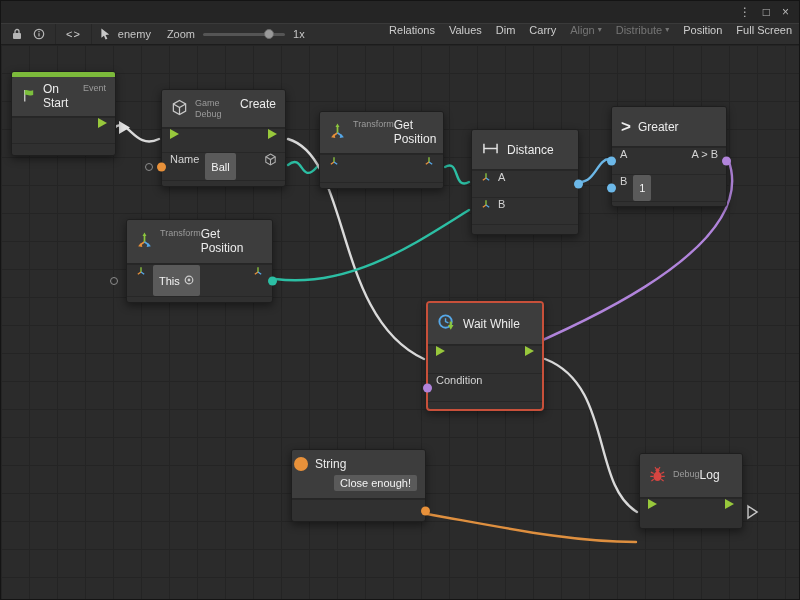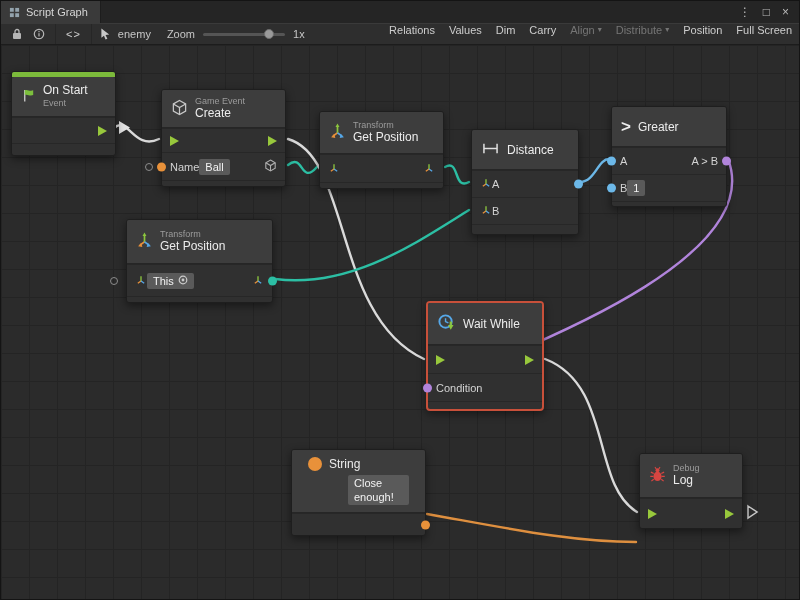--- a/index.html
+++ b/index.html
@@ -38,24 +38,24 @@
                        linear-gradient(90deg,#242424 1px,transparent 1px);
       background-size:28px 28px}
   .wires{position:absolute;left:0;top:0;z-index:1}
   .wires path{fill:none;stroke-width:2.4;stroke-linecap:round}
 
   
   .node{position:absolute;z-index:2;background:#303030;border:1px solid #1e1e1e;border-radius:3px;
         box-shadow:0 3px 9px rgba(0,0,0,.45);font-size:11px;color:#dcdcdc}
   .hdr{display:flex;align-items:center;gap:7px;padding:0 9px;background:#3d3d3d;
        border-bottom:1px solid #262626;border-radius:2px 2px 0 0}
-  .tcol{display:flex;flex-direction:column;line-height:1.15}
+  .tcol{display:flex;line-height:1.15}
   .cat{font-size:9px;color:#9b9b9b}
   .title{font-size:12px;color:#ececec}
-  .row{position:relative;display:flex;align-items:center;padding:0 8px;border-top:1px solid #272727}
+  .row{position:relative;display:flex;gap:6px;padding:0 8px;border-top:1px solid #272727}
   .row:first-of-type{border-top:none}
   .between{justify-content:space-between}
   .end{justify-content:flex-end}
   .footer{border-top:1px solid #272727}.h38{height:38px}.h40{height:40px}.h42{height:42px}.h44{height:44px}
   .r22{height:22px}.r24{height:24px}.r26{height:26px}.r27{height:27px}.r28{height:28px}.r30{height:30px}.r32{height:32px}
   .f5{height:5px}.f6{height:6px}.f8{height:8px}.f10{height:10px}.f12{height:12px}
 
   .greenbar{height:5px;background:#7cba3b;border-radius:2px 2px 0 0}
   .flow-arrow{width:0;height:0;border-top:5px solid transparent;border-bottom:5px solid transparent;
       border-left:9px solid #98c83c;display:inline-block}
@@ -74,40 +74,29 @@
 
   .n-onstart{left:10px;top:26px;width:105px}
   .n-create{left:160px;top:44px;width:125px}
   .n-getpos-a{left:318px;top:66px;width:125px}
   .n-distance{left:470px;top:84px;width:108px}
   .n-greater{left:610px;top:61px;width:116px}
   .n-getpos-b{left:125px;top:174px;width:147px}
   .n-waitwhile{left:425px;top:256px;width:118px;border:2px solid #c8503a;border-radius:4px}
   .n-string{left:290px;top:404px;width:135px}
   .n-log{left:638px;top:408px;width:104px}
-  .n-string .hdr{flex-direction:column;align-items:flex-start;gap:4px;padding:7px 16px;height:auto}
+  .n-string .hdr{flex-direction:column;align-items:flex-start;gap:4px;padding:7px 2px;height:auto}
   .hdr .hline{display:flex;align-items:center;gap:7px}
 </style>
 </head>
 <body>
 
 <div class="window">
 
   <div class="titlebar">
-    <div class="tab">
-      <span class="tb-icon">
-        <svg width="11" height="11" viewBox="0 0 12 12">
-            <rect x="1" y="1" width="4.2" height="4.2" fill="#93a3ad"></rect>
-            <rect x="6.8" y="1" width="4.2" height="4.2" fill="#93a3ad"></rect>
-            <rect x="1" y="6.8" width="4.2" height="4.2" fill="#93a3ad"></rect>
-            <rect x="6.8" y="6.8" width="4.2" height="4.2" fill="#93a3ad"></rect>
-          </svg>
-      </span>
-      <span>Script Graph</span>
-    </div>
     <div class="win-controls">
       <span>⋮</span>
       <span>□</span>
       <span>×</span>
     </div>
   </div>
 
   <div class="toolbar">
     <div class="tb-seg">
       <span class="tb-icon">
@@ -212,21 +201,21 @@
 
     <div class="node n-create">
       <div class="hdr h38">
         <span>
           <svg width="17" height="17" viewBox="0 0 18 18">
               <path d="M9 1.5 L15.5 5.2 V12.8 L9 16.5 L2.5 12.8 V5.2 Z" fill="none" stroke="#c8c8c8" stroke-width="1.3"></path>
               <path d="M2.5 5.2 L9 9 L15.5 5.2 M9 9 V16.5" fill="none" stroke="#c8c8c8" stroke-width="1.3"></path>
             </svg>
         </span>
         <span class="tcol">
-          <span class="cat">Game Event</span>
+          <span class="cat">Game Debug</span>
           <span class="title">Create</span>
         </span>
       </div>
       <div class="row r24 between">
         <span class="flow-arrow"></span>
         <span class="flow-arrow"></span>
       </div>
       <div class="row r28">
         <span class="port hollow outside"></span>
         <span class="port left p-orange"></span>

